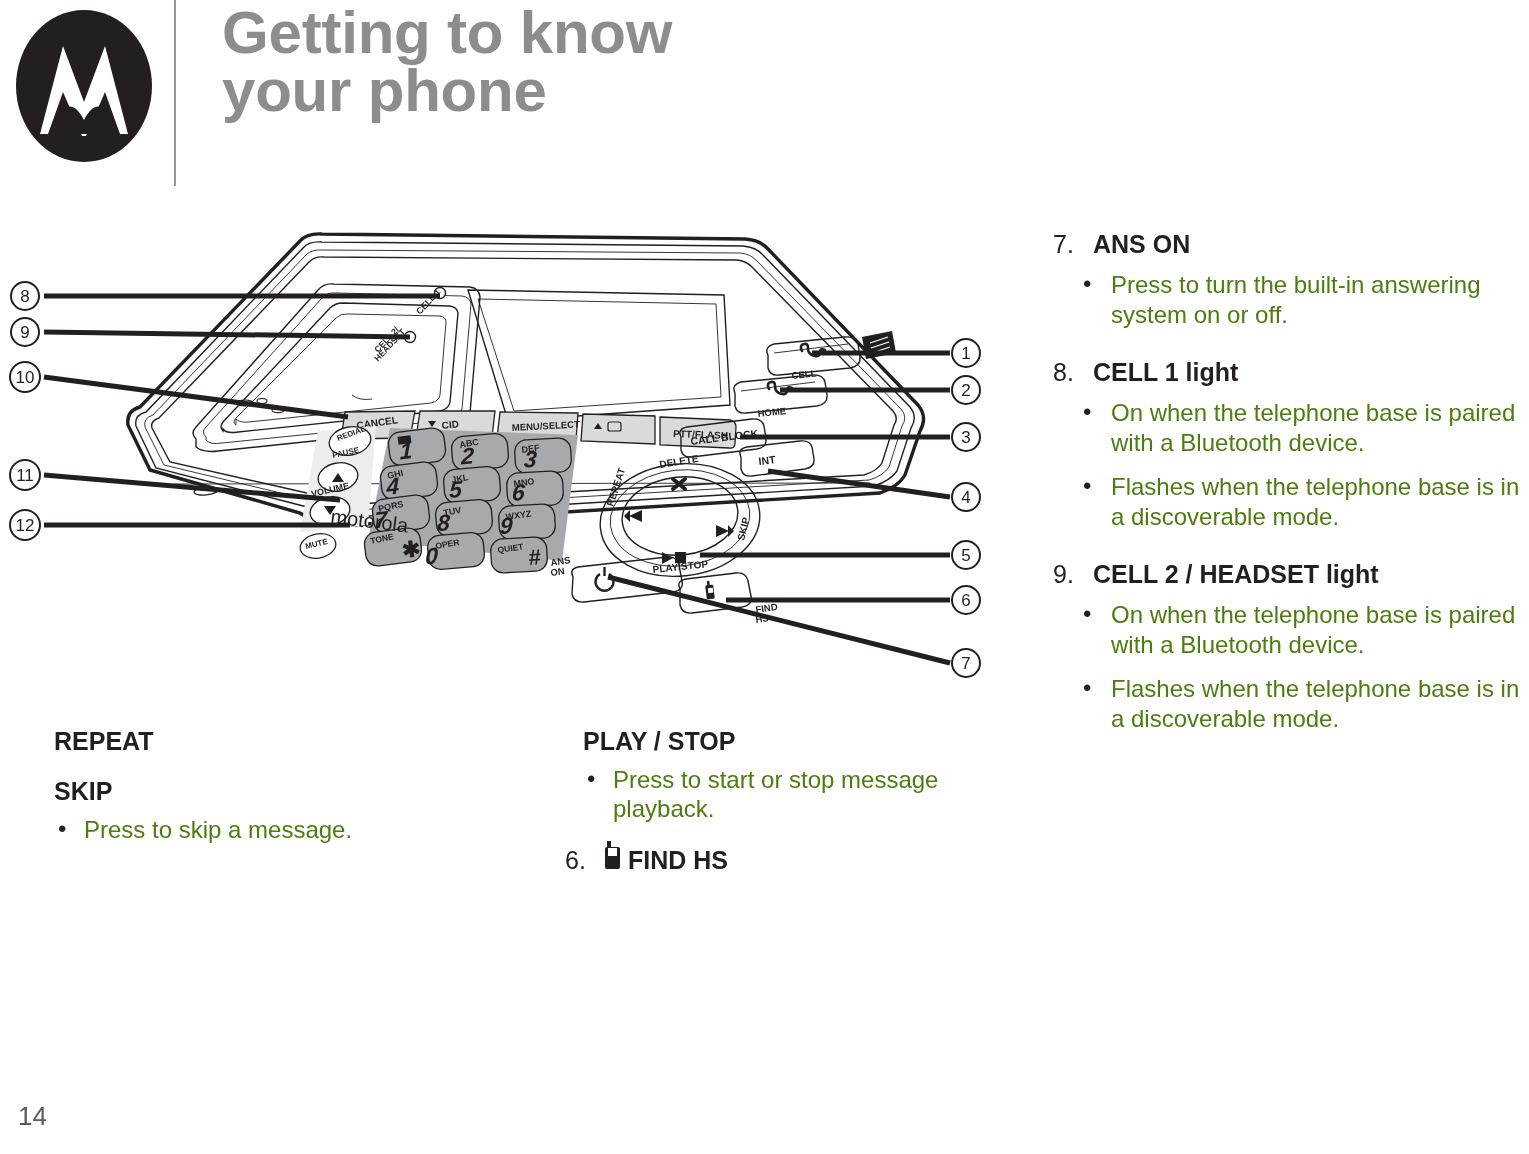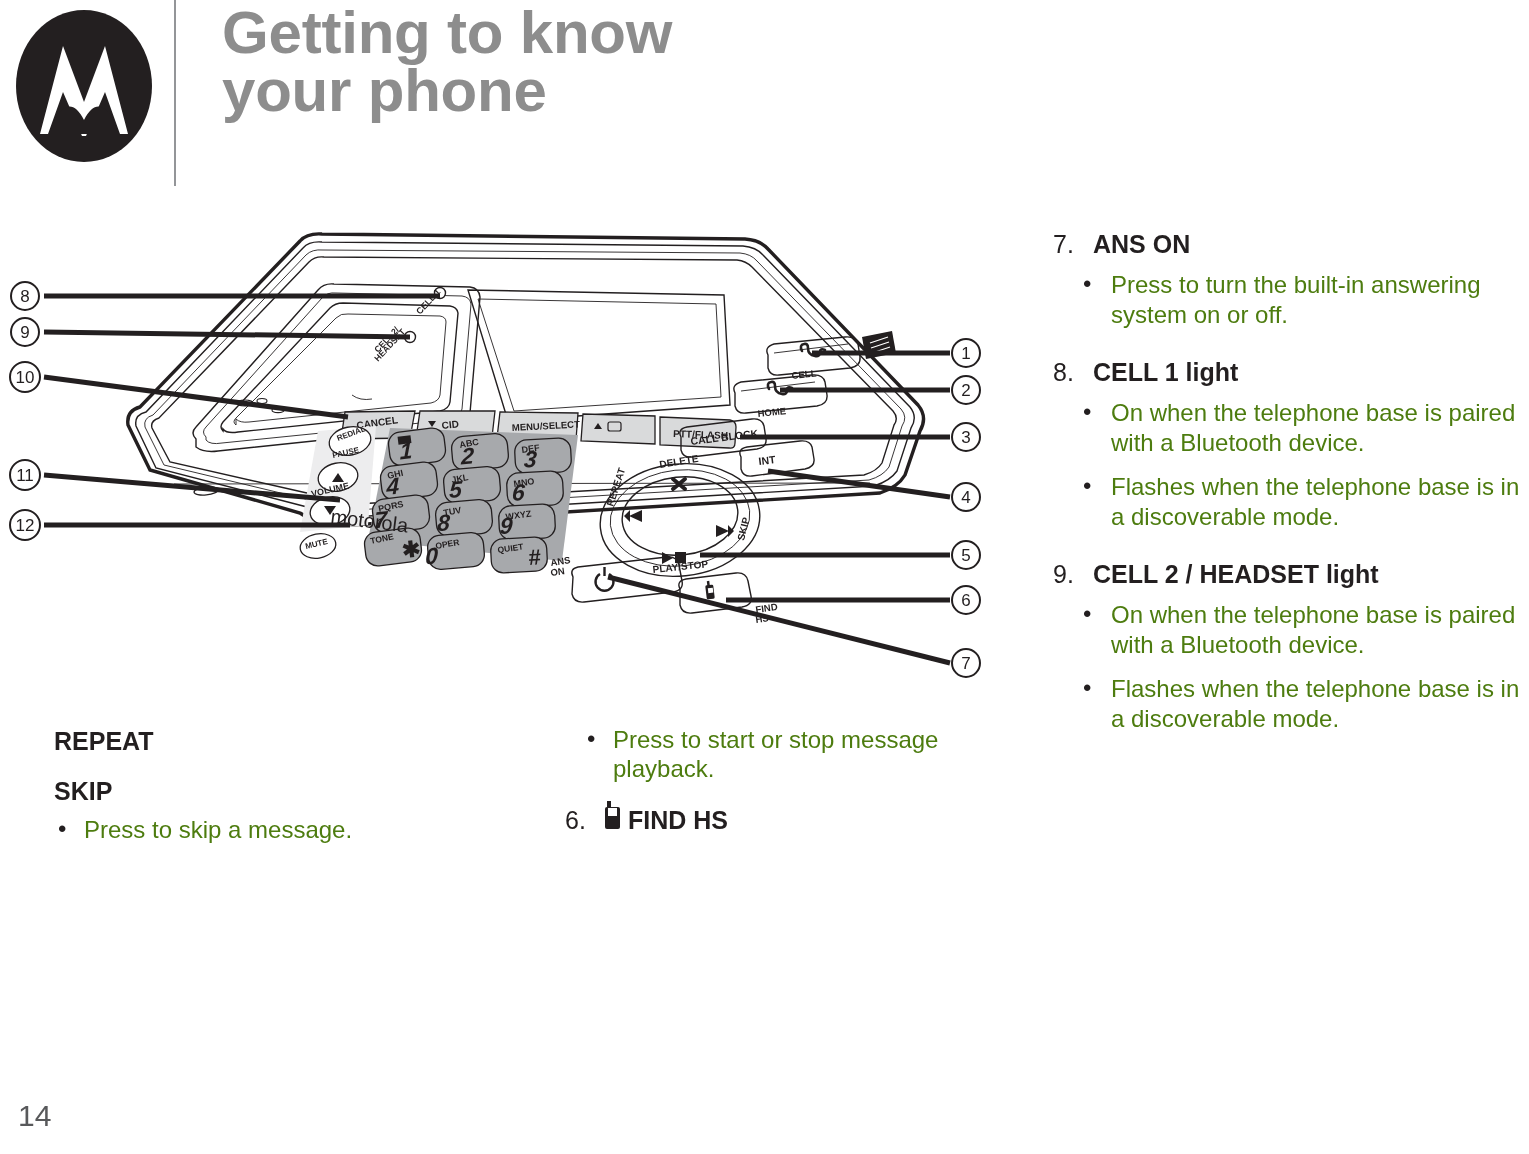--- a/index.html
+++ b/index.html
@@ -62,21 +62,21 @@
   
   #col-left ul.bullets li,#col-mid ul.bullets li{line-height:29px;margin-bottom:16px;}
   #col-left .sect-head,#col-mid .sect-head{margin-bottom:8px;}
 
   .hs-icon{display:inline-block;width:15px;height:28px;position:relative;margin-right:8px;vertical-align:-4px;}
   .hs-icon .body{position:absolute;left:0;bottom:0;width:15px;height:22px;background:#231f20;border-radius:2px;}
   .hs-icon .ant{position:absolute;left:2px;top:0;width:4px;height:9px;background:#231f20;}
   .hs-icon .scr{position:absolute;left:3px;top:7px;width:9px;height:8px;background:#ffffff;}
 
   
-  #pagenum{position:absolute;left:18px;top:1098px;font-size:30px;color:#58595b;line-height:36px;}
+  #pagenum{position:absolute;left:18px;top:1098px;font-size:26px;color:#58595b;line-height:36px;}
 </style>
 </head>
 <body>
 
 <div id="header">
 
   <div id="logo-wrap">
     <svg width="136" height="152" viewBox="0 0 136 152">
       <ellipse cx="68" cy="76" rx="68" ry="76" fill="#231f20"></ellipse>
       <path d="M24 124 L47 36 L68 92 L89 36 L112 124 L104 124 L89 82 L70 126 L66 126 L47 82 L32 124 Z" fill="#ffffff"></path>
@@ -367,20 +367,23 @@
     <ul class="bullets">
       <li>Press to skip a message.</li>
     </ul>
   </div>
 
 </div>
 
 <div class="col" id="col-mid">
 
   <div class="sect">
+    <div class="sect-head nonum">
+      <span class="htext">PLAY / STOP</span>
+    </div>
     <ul class="bullets">
       <li>Press to start or stop message playback.</li>
     </ul>
   </div>
 
   <div class="sect">
     <div class="sect-head">
       <span class="num">6.</span>
       <span class="hs-icon">
         <span class="body"></span>

